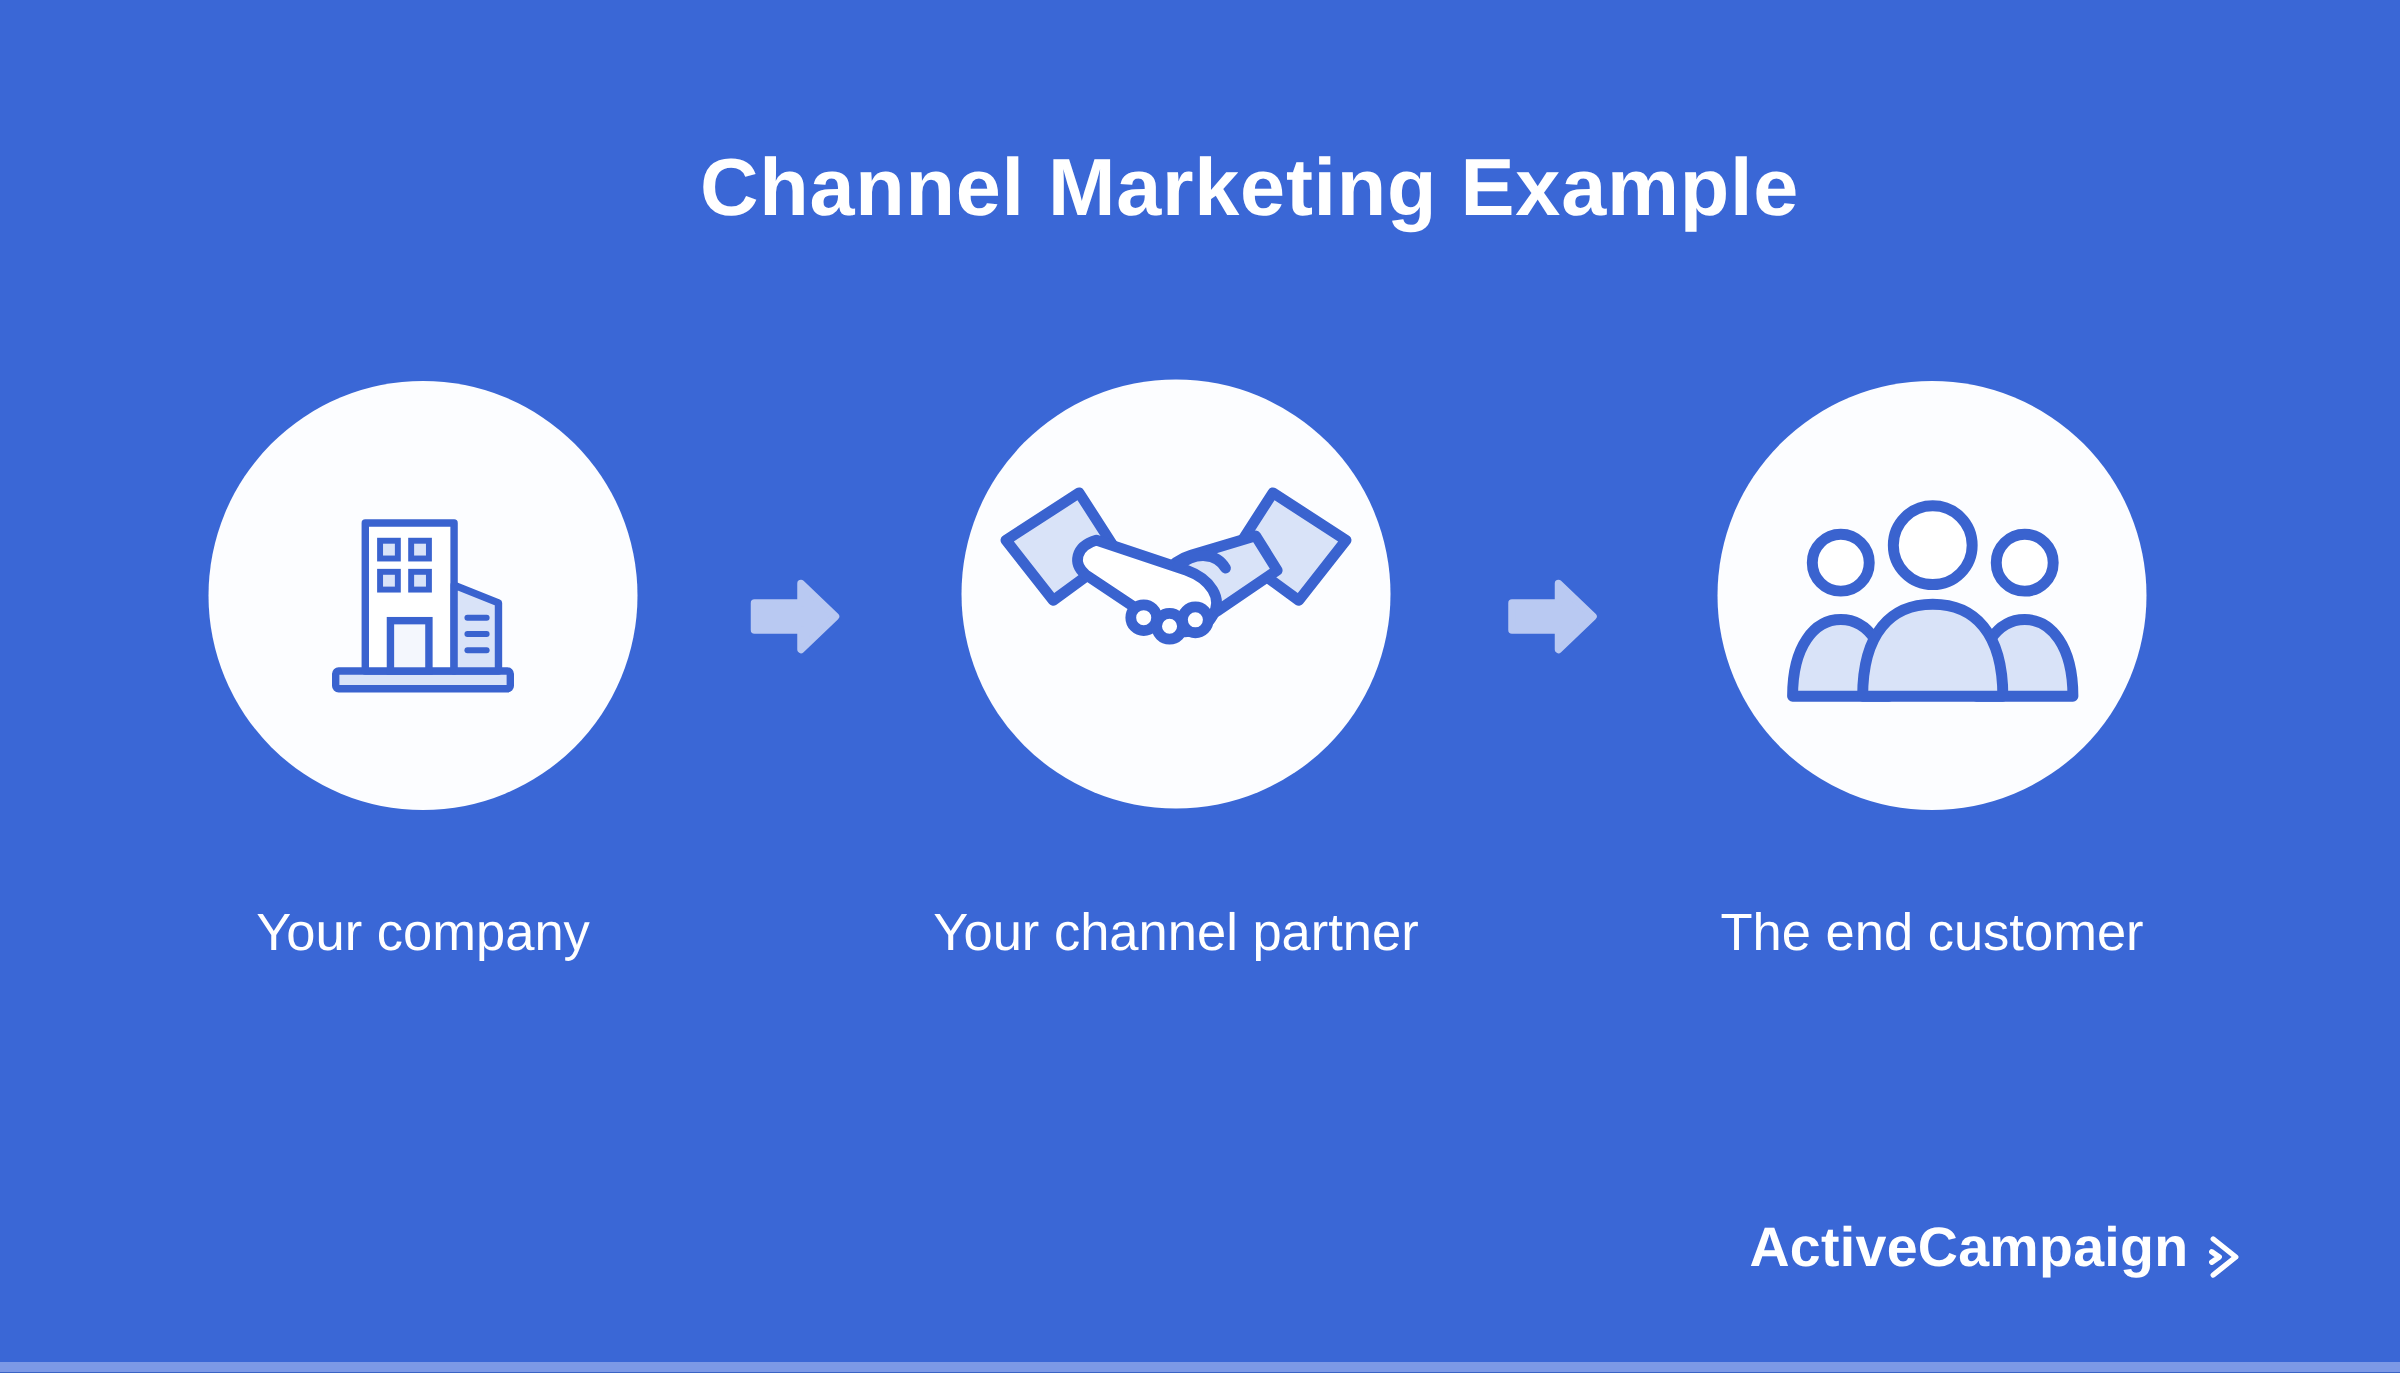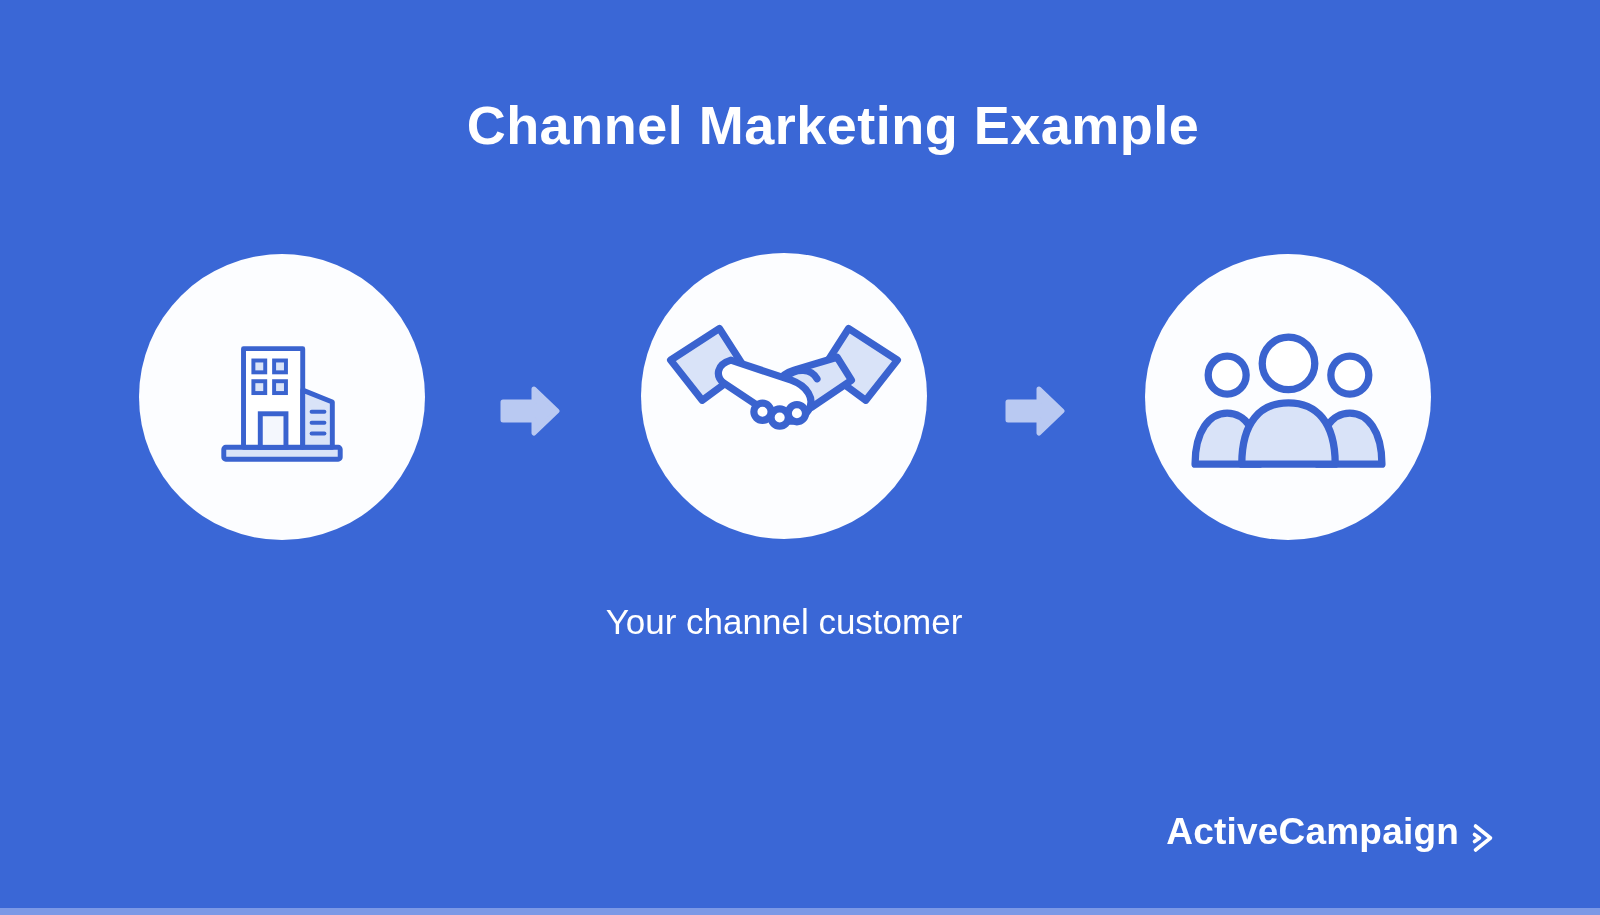--- a/index.html
+++ b/index.html
@@ -124,21 +124,23 @@
         <circle cx="28" cy="35" r="13" fill="#ffffff"></circle>
         <circle cx="112" cy="35" r="13" fill="#ffffff"></circle>
         <path d="M6,96 C6,73 16,61 28,61 C40,61 50,73 50,96 Z" fill="#d9e3f8"></path>
         <path d="M90,96 C90,73 100,61 112,61 C124,61 134,73 134,96 Z" fill="#d9e3f8"></path>
         <circle cx="70" cy="27" r="18" fill="#ffffff"></circle>
         <path d="M38,96 C38,67 51,54 70,54 C89,54 102,67 102,96 Z" fill="#d9e3f8"></path>
       </g>
     </svg>
   </div>
 
-  <div class="step-label label-2">Your channel customer</div>
+  <div class="step-label label-1">Your company</div>
+  <div class="step-label label-2">Your channel partner</div>
+  <div class="step-label label-3">The end customer</div>
 
   <div class="logo">
     <span>ActiveCampaign</span>
     <svg width="27" height="30" viewBox="0 0 26 30" fill="none">
       <path d="M6 3 L21 15 L6 27" stroke="#ffffff" stroke-width="3.6" stroke-linecap="round" stroke-linejoin="round" fill="none"></path>
       <path d="M5 11.5 L10 15 L5 18.5" stroke="#ffffff" stroke-width="3.6" stroke-linecap="round" stroke-linejoin="round" fill="none"></path>
     </svg>
   </div>
 
   <div class="bottom-strip"></div>

